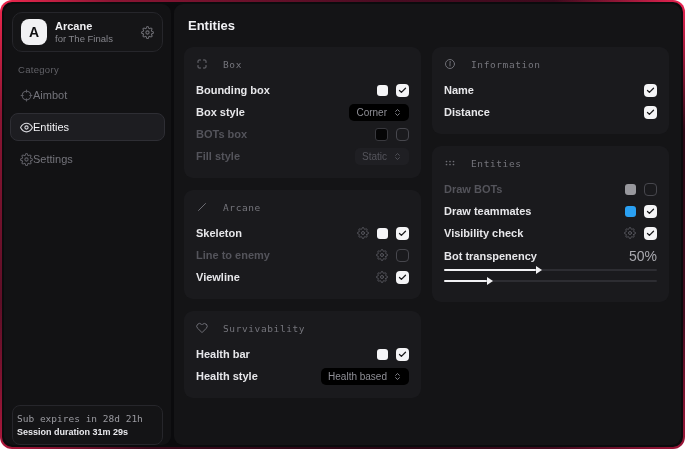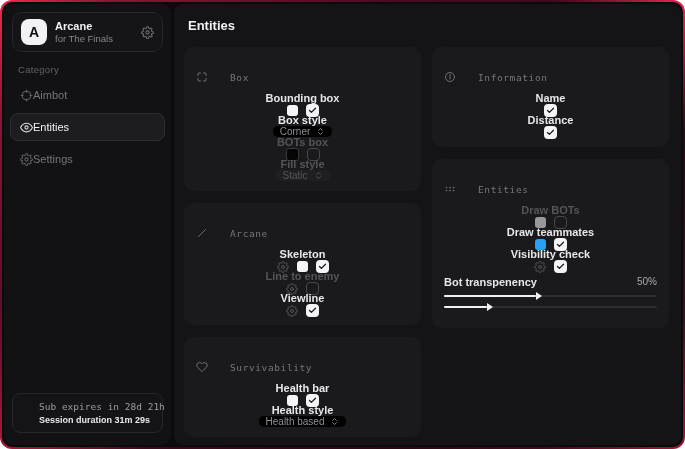--- a/index.html
+++ b/index.html
@@ -23,53 +23,53 @@
   .brand-name{font-size:11px;font-weight:700;color:#f0f0f3;line-height:13px;}
   .brand-sub{font-size:9.5px;color:#86868c;line-height:12px;}
   .brand-gear{color:#6b6b71;width:13px;height:13px;flex:none;}
   .cat{margin:12px 14px 6px;font-size:9.5px;color:#616167;letter-spacing:.3px;}
   .nav{display:flex;flex-direction:column;gap:4px;margin:0 6px;}
   .nav-item{display:flex;align-items:center;height:26px;padding:0 9px;border-radius:8px;
             color:#74747b;font-size:11px;border:1px solid transparent;}
   .nav-item .icon{width:13px;height:13px;color:#5c5c63;flex:none;}
   .nav-item.active{background:#1d1d21;border-color:#2e2e34;color:#f1f1f4;}
   .nav-item.active .icon{color:#d9d9de;}
-  .subbox{position:absolute;left:8px;right:8px;bottom:12px;border:1px solid #26262b;
-          border-radius:8px;padding:7px 26px;background:#141416;margin-top:24px;}
+  .subbox{position:absolute;left:8px;right:8px;bottom:0;border:1px solid #26262b;
+          border-radius:8px;padding:7px 4px;background:#141416;margin-top:24px;}
   .sub1{font-family:"DejaVu Sans Mono",monospace;font-size:9.5px;color:#9b9ba1;white-space:nowrap;}
   .sub2{margin-top:3px;font-size:9px;font-weight:700;color:#e9e9ed;white-space:nowrap;}
   
   .main{flex:1;margin:2px 2px 2px 1px;background:#141416;border-radius:9px;
         padding:12px 10px;box-sizing:border-box;overflow:hidden;}
   .page-title{font-size:13px;font-weight:700;color:#f2f2f5;margin:2px 0 14px 4px;}
   .cols{display:flex;gap:11px;align-items:flex-start;}
   .col{display:flex;flex-direction:column;gap:12px;width:237px;flex:none;}
   .card{background:#1a1a1d;border-radius:9px;padding:10px 12px 11px;box-sizing:border-box;}
-  .card-h{display:flex;align-items:center;gap:22px;margin:14px 0 9px;text-align:right;}
+  .card-h{display:flex;align-items:center;gap:15px;margin:1px 0 9px;text-align:right;}
   .card-h .icon{width:12px;height:12px;color:#6f6f76;flex:none;}
   .card-h-t{font-family:"DejaVu Sans Mono",monospace;font-size:9.5px;letter-spacing:.6px;color:#75757c;}
-  .row{display:flex;align-items:center;justify-content:space-between;height:22px;flex-direction:column;}
+  .row{display:flex;align-items:center;justify-content:space-between;height:22px;}
   .row-l{font-size:11px;font-weight:600;color:#e7e7ea;}
   .row.disabled .row-l{color:#54545b;}
   .ctrls{display:flex;align-items:center;gap:8px;}
   .gear-sm{width:12px;height:12px;color:#56565d;}
   .swatch{width:11px;height:11px;border-radius:3px;flex:none;}
   .cb{width:13px;height:13px;border-radius:4px;box-sizing:border-box;display:flex;
       align-items:center;justify-content:center;flex:none;}
   .cb.on{background:#f4f4f6;}
   .cb.on svg{width:9px;height:9px;stroke:#1a1a1c;}
   .cb.off{border:1.5px solid #47474d;background:transparent;}
   .dd{display:flex;align-items:center;gap:6px;height:17px;padding:0 7px;border-radius:5px;
       background:#000000;color:#8f8f96;font-size:10px;}
   .dd .icon{width:9px;height:9px;color:#8f8f96;}
   .row.disabled .dd{background:#1f1f23;color:#55555c;}
   .row.disabled .dd .icon{color:#55555c;}
   .slider-grp{margin-top:2px;}
   .slider-top{display:flex;align-items:center;justify-content:space-between;height:19px;}
-  .slider-val{font-size:10px;color:#a9a9af;}
+  .slider-val{font-size:14px;color:#a9a9af;}
   .track{position:relative;height:2px;background:#2d2d32;border-radius:1px;margin:4px 0 9px;}
   .fill{position:relative;height:2px;background:#f2f2f4;border-radius:1px;}
   .fill::after{content:'';position:absolute;right:-6px;top:50%;transform:translateY(-50%);
       border-left:6px solid #f2f2f4;border-top:4px solid transparent;border-bottom:4px solid transparent;}
   .icon svg{width:100%;height:100%;display:block;}
 </style>
 </head>
 <body>
 
 <div class="frame">

